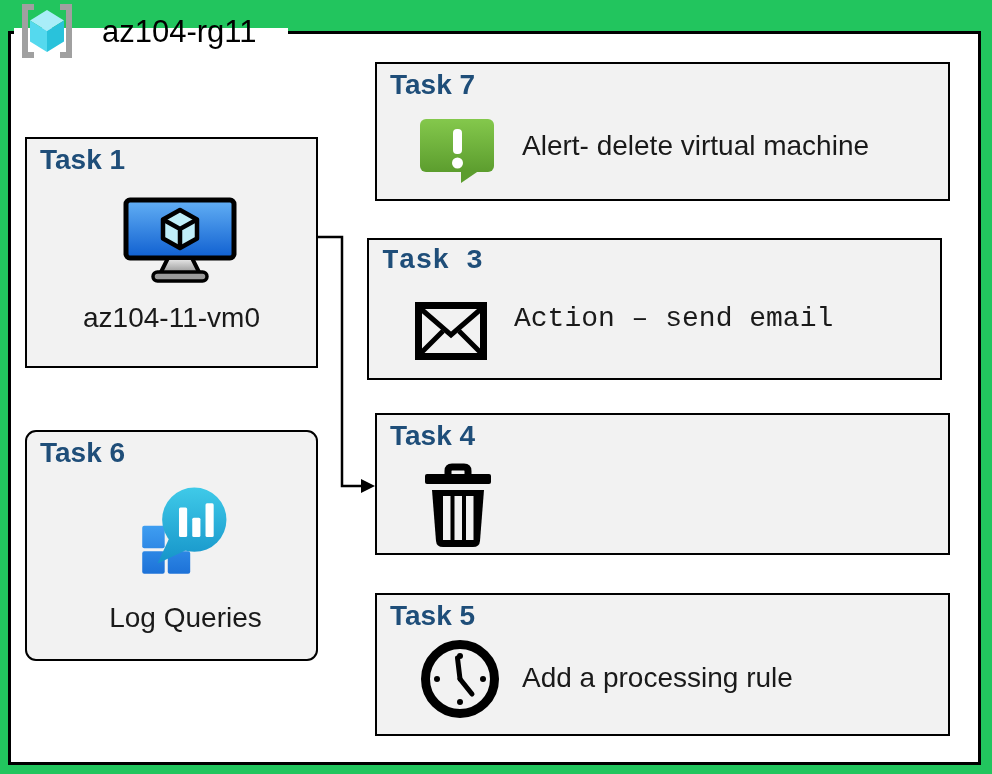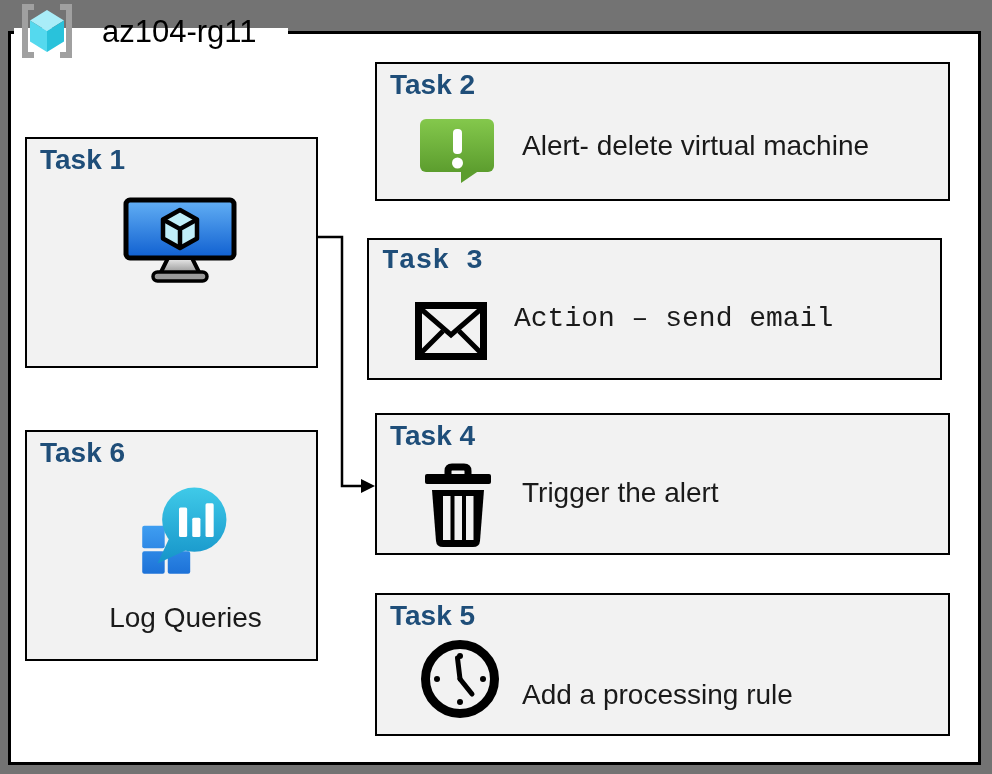--- a/index.html
+++ b/index.html
@@ -2,44 +2,44 @@
 <html style="--heading: #1f4e79; --boxbg: #f2f2f2; --line: #000000;"><head>
 <meta charset="utf-8">
 <style>
   :root{
     --heading:#1f4e79;
     --boxbg:#f2f2f2;
     --line:#000000;
   }
   html,body{margin:0;padding:0;background:#ffffff;}
   body{font-family:"Liberation Sans","DejaVu Sans",sans-serif;color:#111;}
-  .canvas{position:relative;width:992px;height:774px;background:#737373;overflow:hidden;}
+  .canvas{position:relative;width:992px;height:774px;background:#22c55e;overflow:hidden;}
 
   .outer-box{position:absolute;left:8px;top:31px;width:973px;height:734px;
     border:3px solid var(--line);background:#fff;box-sizing:border-box;}
 
   .border-mask{position:absolute;left:14px;top:28px;width:274px;height:10px;background:#fff;}
 
   .rg-icon{position:absolute;left:18px;top:3px;width:58px;height:56px;}
   .rg-label{position:absolute;left:102px;top:14px;font-size:31px;line-height:36px;color:#000;white-space:nowrap;}
 
   .task-box{position:absolute;background:var(--boxbg);border:2px solid var(--line);box-sizing:border-box;}
   .t1{left:25px;top:137px;width:293px;height:231px;}
-  .t6{left:25px;top:430px;width:293px;height:231px;}
+  .t6{left:25px;top:430px;width:293px;height:231px;border-radius:11px;}
   .t2{left:375px;top:62px;width:575px;height:139px;}
   .t3{left:367px;top:238px;width:575px;height:142px;font-family:Liberation Mono, monospace;}
   .t4{left:375px;top:413px;width:575px;height:142px;text-align:right;}
   .t5{left:375px;top:593px;width:575px;height:143px;}
 
   .task-title{position:absolute;left:13px;top:4px;font-size:28px;line-height:34px;font-weight:bold;color:var(--heading);white-space:nowrap;}
   .task-text{position:absolute;left:145px;font-size:28px;line-height:32px;color:#1a1a1a;white-space:nowrap;}
   .t2 .task-text{top:66px;text-align:right;}
   .t3 .task-text{top:63px;text-align:right;}
   .t4 .task-text{top:62px;}
-  .t5 .task-text{top:84px;}
+  .t5 .task-text{top:67px;}
 
   .center-label{position:absolute;left:0;width:100%;text-align:center;font-size:28px;line-height:32px;color:#1a1a1a;}
   .t1 .center-label{top:163px;}
   .t6 .center-label{top:170px;margin-left:14px;}
 
   .icon{position:absolute;}
   .vm-icon{left:96px;top:58px;width:114px;height:86px;}
   .alert-icon{left:42px;top:54px;width:76px;height:66px;}
   .mail-icon{left:46px;top:62px;width:72px;height:58px;}
   .trash-icon{left:46px;top:48px;width:70px;height:86px;}
@@ -82,24 +82,25 @@
           <stop offset="0" stop-color="#ededed"></stop>
             <stop offset="1" stop-color="#8f8f8f"></stop>
         </linearGradient>
       </defs>
       <rect x="3" y="3" width="108" height="58" rx="4" fill="url(#vmScr)" stroke="#000" stroke-width="5"></rect>
       <polygon points="57,13 74,22.5 74,41.5 57,51 40,41.5 40,22.5" fill="#bfeef8" stroke="#000" stroke-width="4.5" stroke-linejoin="round"></polygon>
       <path d="M40 22.5 L57 32 L74 22.5 M57 32 L57 51" fill="none" stroke="#000" stroke-width="4.5"></path>
       <path d="M45 61 L69 61 L77 77 L37 77 Z" fill="url(#vmStand)" stroke="#000" stroke-width="4"></path>
       <rect x="30" y="75" width="54" height="9" rx="4.5" fill="#9a9a9a" stroke="#000" stroke-width="3.5"></rect>
     </svg>
+    <div class="center-label">az104-11-vm0</div>
   </div>
 
   <div class="task-box t2">
-    <div class="task-title">Task 2</div>
+    <div class="task-title">Task 7</div>
     <svg class="icon alert-icon" viewBox="0 0 76 66">
       <defs>
         <linearGradient id="grn" x1="0" y1="0" x2="0" y2="1">
           <stop offset="0" stop-color="#84c84c"></stop>
             <stop offset="1" stop-color="#5c9d2e"></stop>
         </linearGradient>
       </defs>
       <rect x="1" y="1" width="74" height="53" rx="6" fill="url(#grn)"></rect>
       <polygon points="42,52 61,52 42,65" fill="#5c9d2e"></polygon>
       <rect x="34" y="11" width="9" height="25" rx="4" fill="#fff"></rect>
@@ -121,21 +122,20 @@
   <div class="task-box t4">
     <div class="task-title">Task 4</div>
     <svg class="icon trash-icon" viewBox="0 0 70 86">
       <path d="M25 12 V8 Q25 4 29 4 H41 Q45 4 45 8 V12" fill="none" stroke="#000" stroke-width="7"></path>
       <rect x="2" y="11" width="66" height="10" rx="2" fill="#000"></rect>
       <path d="M9 27 H61 L57 78 Q56.5 84 50 84 H20 Q13.5 84 13 78 Z" fill="#000"></path>
       <rect x="20" y="33" width="7.5" height="44" fill="#f2f2f2"></rect>
       <rect x="31.5" y="33" width="7.5" height="44" fill="#f2f2f2"></rect>
       <rect x="43" y="33" width="7.5" height="44" fill="#f2f2f2"></rect>
     </svg>
-    <div class="task-text">Trigger the alert</div>
   </div>
 
   <div class="task-box t5">
     <div class="task-title">Task 5</div>
     <svg class="icon clock-icon" viewBox="0 0 80 80">
       <circle cx="40" cy="40" r="34.5" fill="none" stroke="#000" stroke-width="9"></circle>
       <circle cx="40" cy="17" r="3" fill="#000"></circle>
       <circle cx="63" cy="40" r="3" fill="#000"></circle>
       <circle cx="40" cy="63" r="3" fill="#000"></circle>
       <circle cx="17" cy="40" r="3" fill="#000"></circle>

